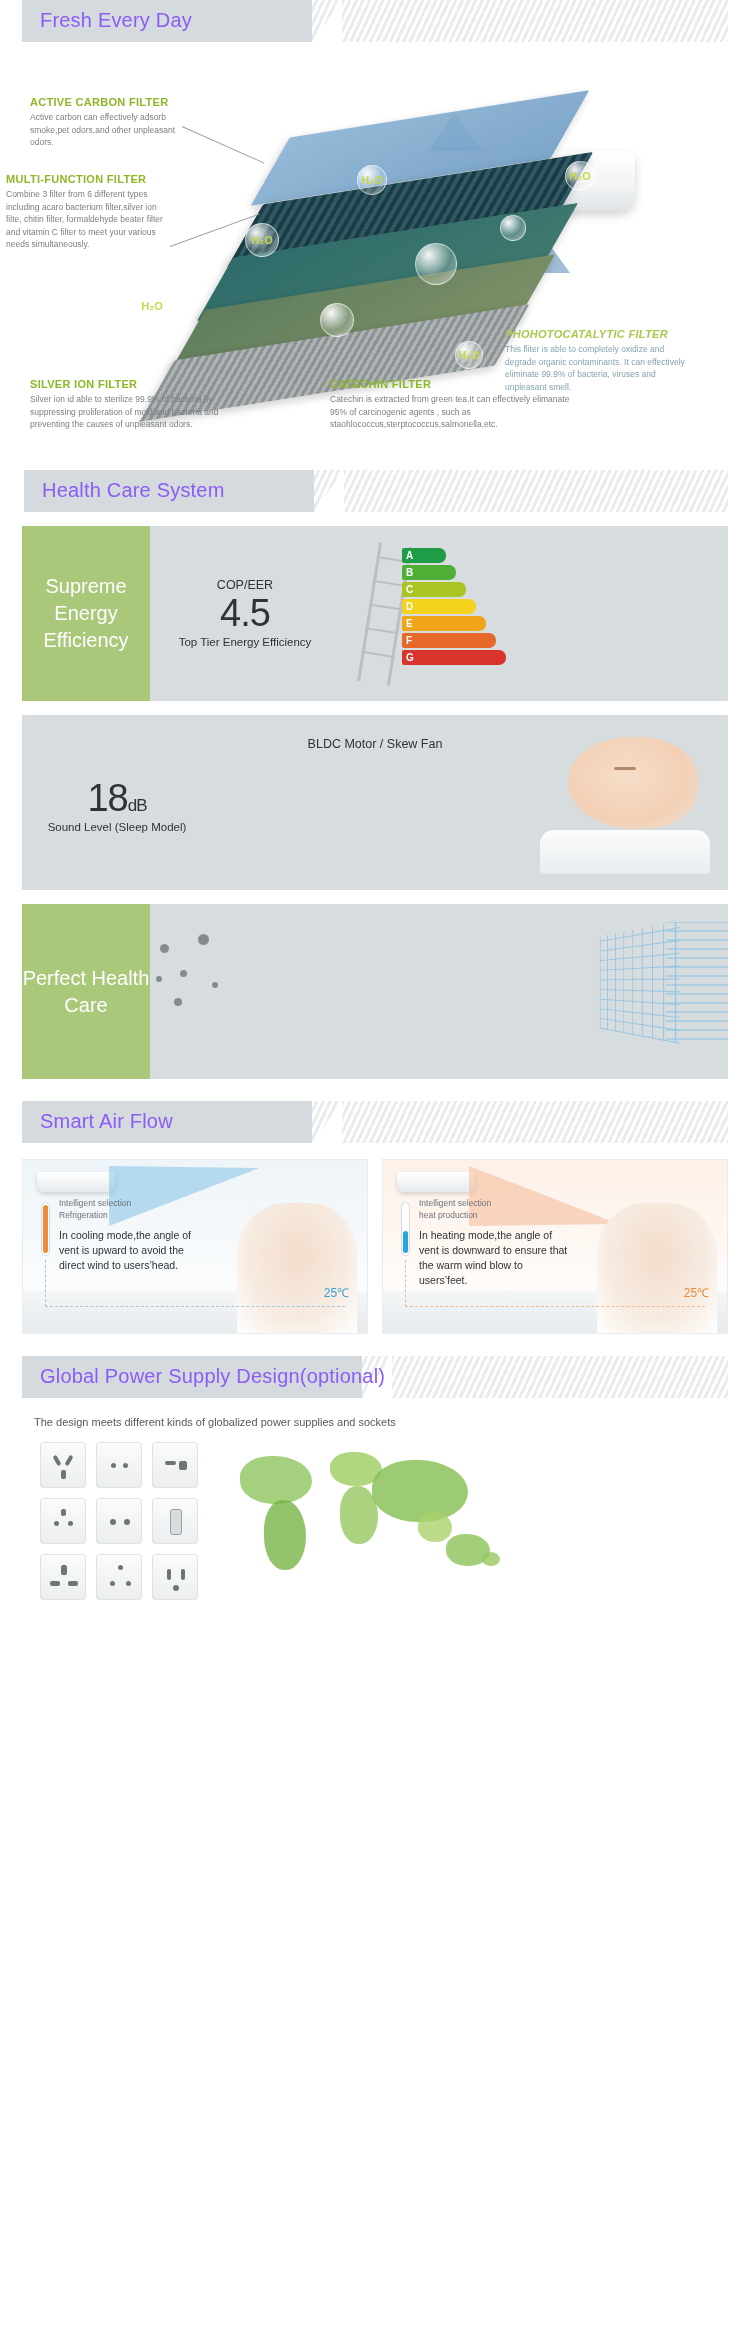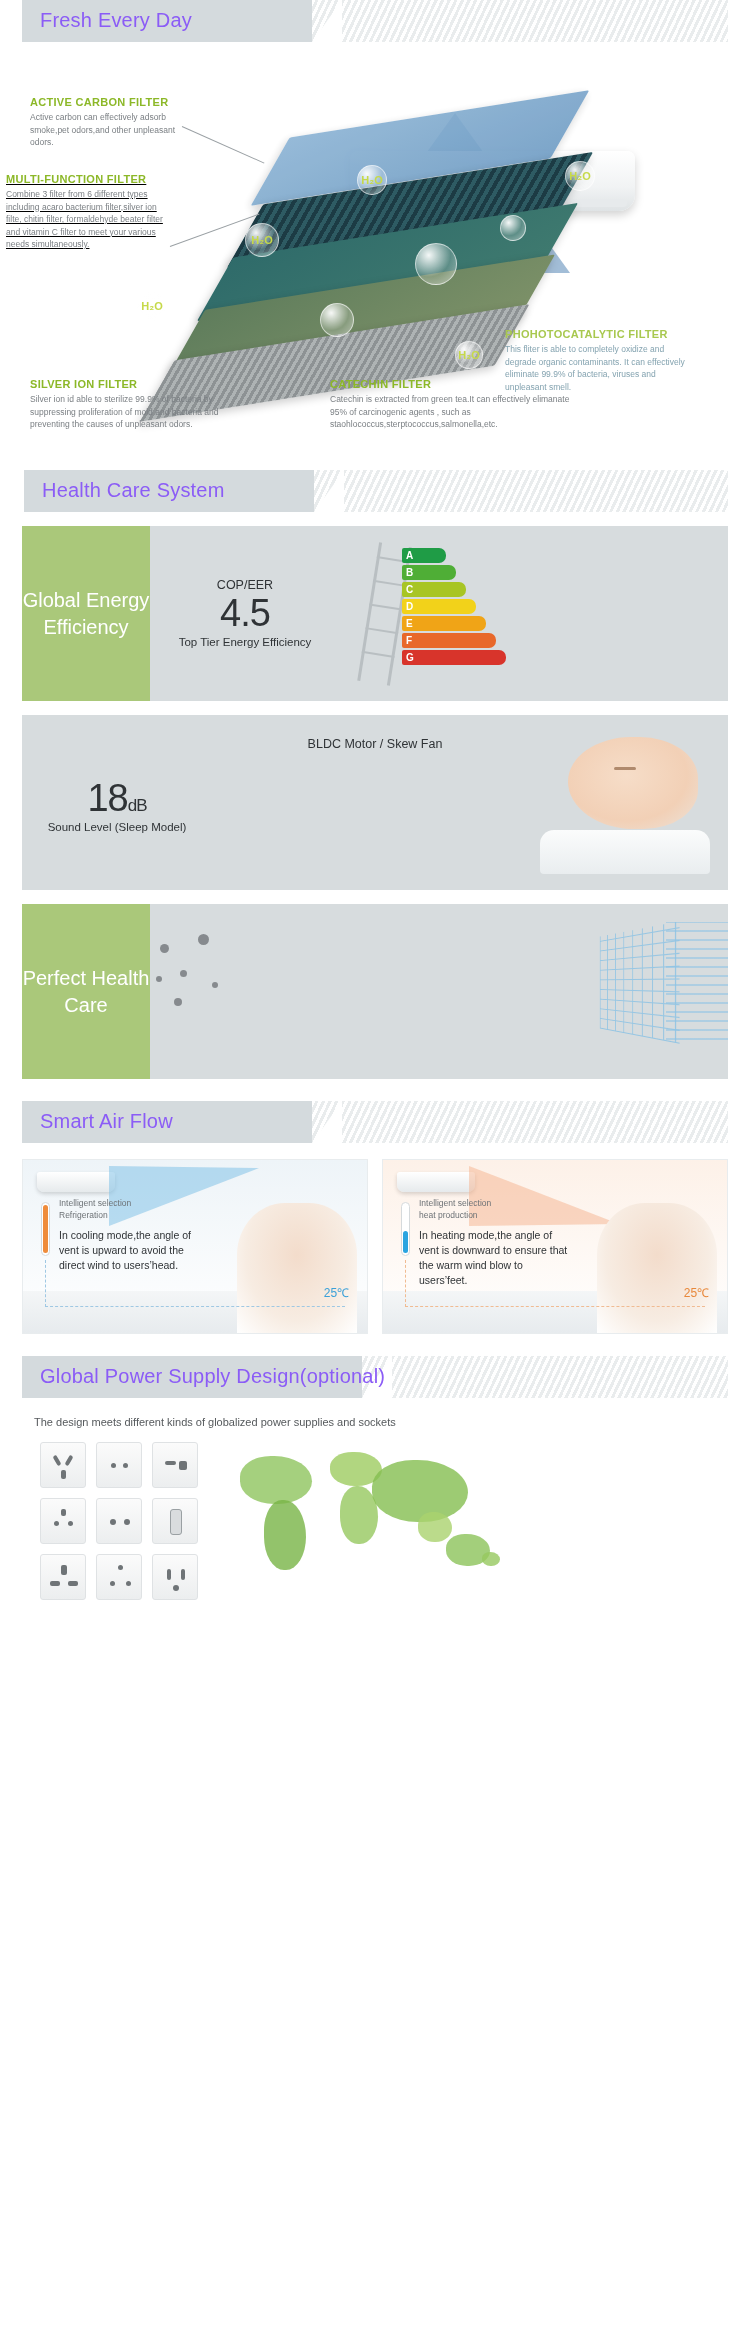--- a/index.html
+++ b/index.html
@@ -188,28 +188,28 @@
     <div class="bub" style="left:225px;top:200px;width:34px;height:34px;"></div>
     <div class="bub" style="left:405px;top:112px;width:26px;height:26px;"></div>
   </div>
 
   <div class="lbl" style="left:30px;top:48px;width:150px;">
     <div class="t">ACTIVE CARBON FILTER</div>
     <div class="d">Active carbon can effectively adsorb smoke,pet odors,and other unpleasant odors.</div>
   </div>
   <div class="lead" style="left:182px;top:78px;width:90px;transform:rotate(24deg);"></div>
 
-  <div class="lbl" style="left:6px;top:125px;width:160px;text-decoration:underline;">
+  <div class="lbl" style="left:6px;top:125px;width:160px;">
     <div class="t">MULTI-FUNCTION FILTER</div>
     <div class="d">Combine 3 filter from 6 different types including acaro bacterium filter,silver ion filte, chitin filter, formaldehyde beater filter and vitamin C filter to meet your various needs simultaneously.</div>
   </div>
   <div class="lead" style="left:170px;top:198px;width:95px;transform:rotate(-20deg);"></div>
 
   <div class="lbl" style="left:505px;top:280px;width:180px;">
-    <div class="t" style="color:#a8c84f;">PHOHOTOCATALYTIC FILTER</div>
+    <div class="t" style="color:#a8c84f;font-style:italic;">PHOHOTOCATALYTIC FILTER</div>
     <div class="d" style="color:#84a3b0;">This fliter is able to completely oxidize and degrade organic contaminants. It can effectively eliminate 99.9% of bacteria, viruses and unpleasant smell.</div>
   </div>
 
   <div class="lbl" style="left:30px;top:330px;width:190px;">
     <div class="t">SILVER ION FILTER</div>
     <div class="d">Silver ion id able to sterilize 99.9% of bacteria by suppressing proliferation of mold and bacteria and preventing the causes of unpleasant odors.</div>
   </div>
 
   <div class="lbl" style="left:330px;top:330px;width:250px;">
     <div class="t">CATECHIN FILTER</div>
@@ -219,21 +219,21 @@
 
 <div class="banner" style="margin-top:22px;margin-left:24px;">
   <div class="slab"></div>
   <div class="hatch"></div>
   <h2>Health Care System</h2>
 </div>
 
 <div id="health">
 
   <div class="hrow">
-    <div class="hleft">Global Energy Efficiency</div>
+    <div class="hleft">Supreme Energy Efficiency</div>
     <div class="hright">
       <div class="hnum">
         <div class="cap">COP/EER</div>
         <div class="big">4.5</div>
         <div class="sub">Top Tier Energy Efficiency</div>
       </div>
       <div class="hart">
         <div class="ladder">
           <i style="left:0;top:0;width:3px;height:140px;"></i>
           <i style="left:30px;top:0;width:3px;height:140px;"></i>

